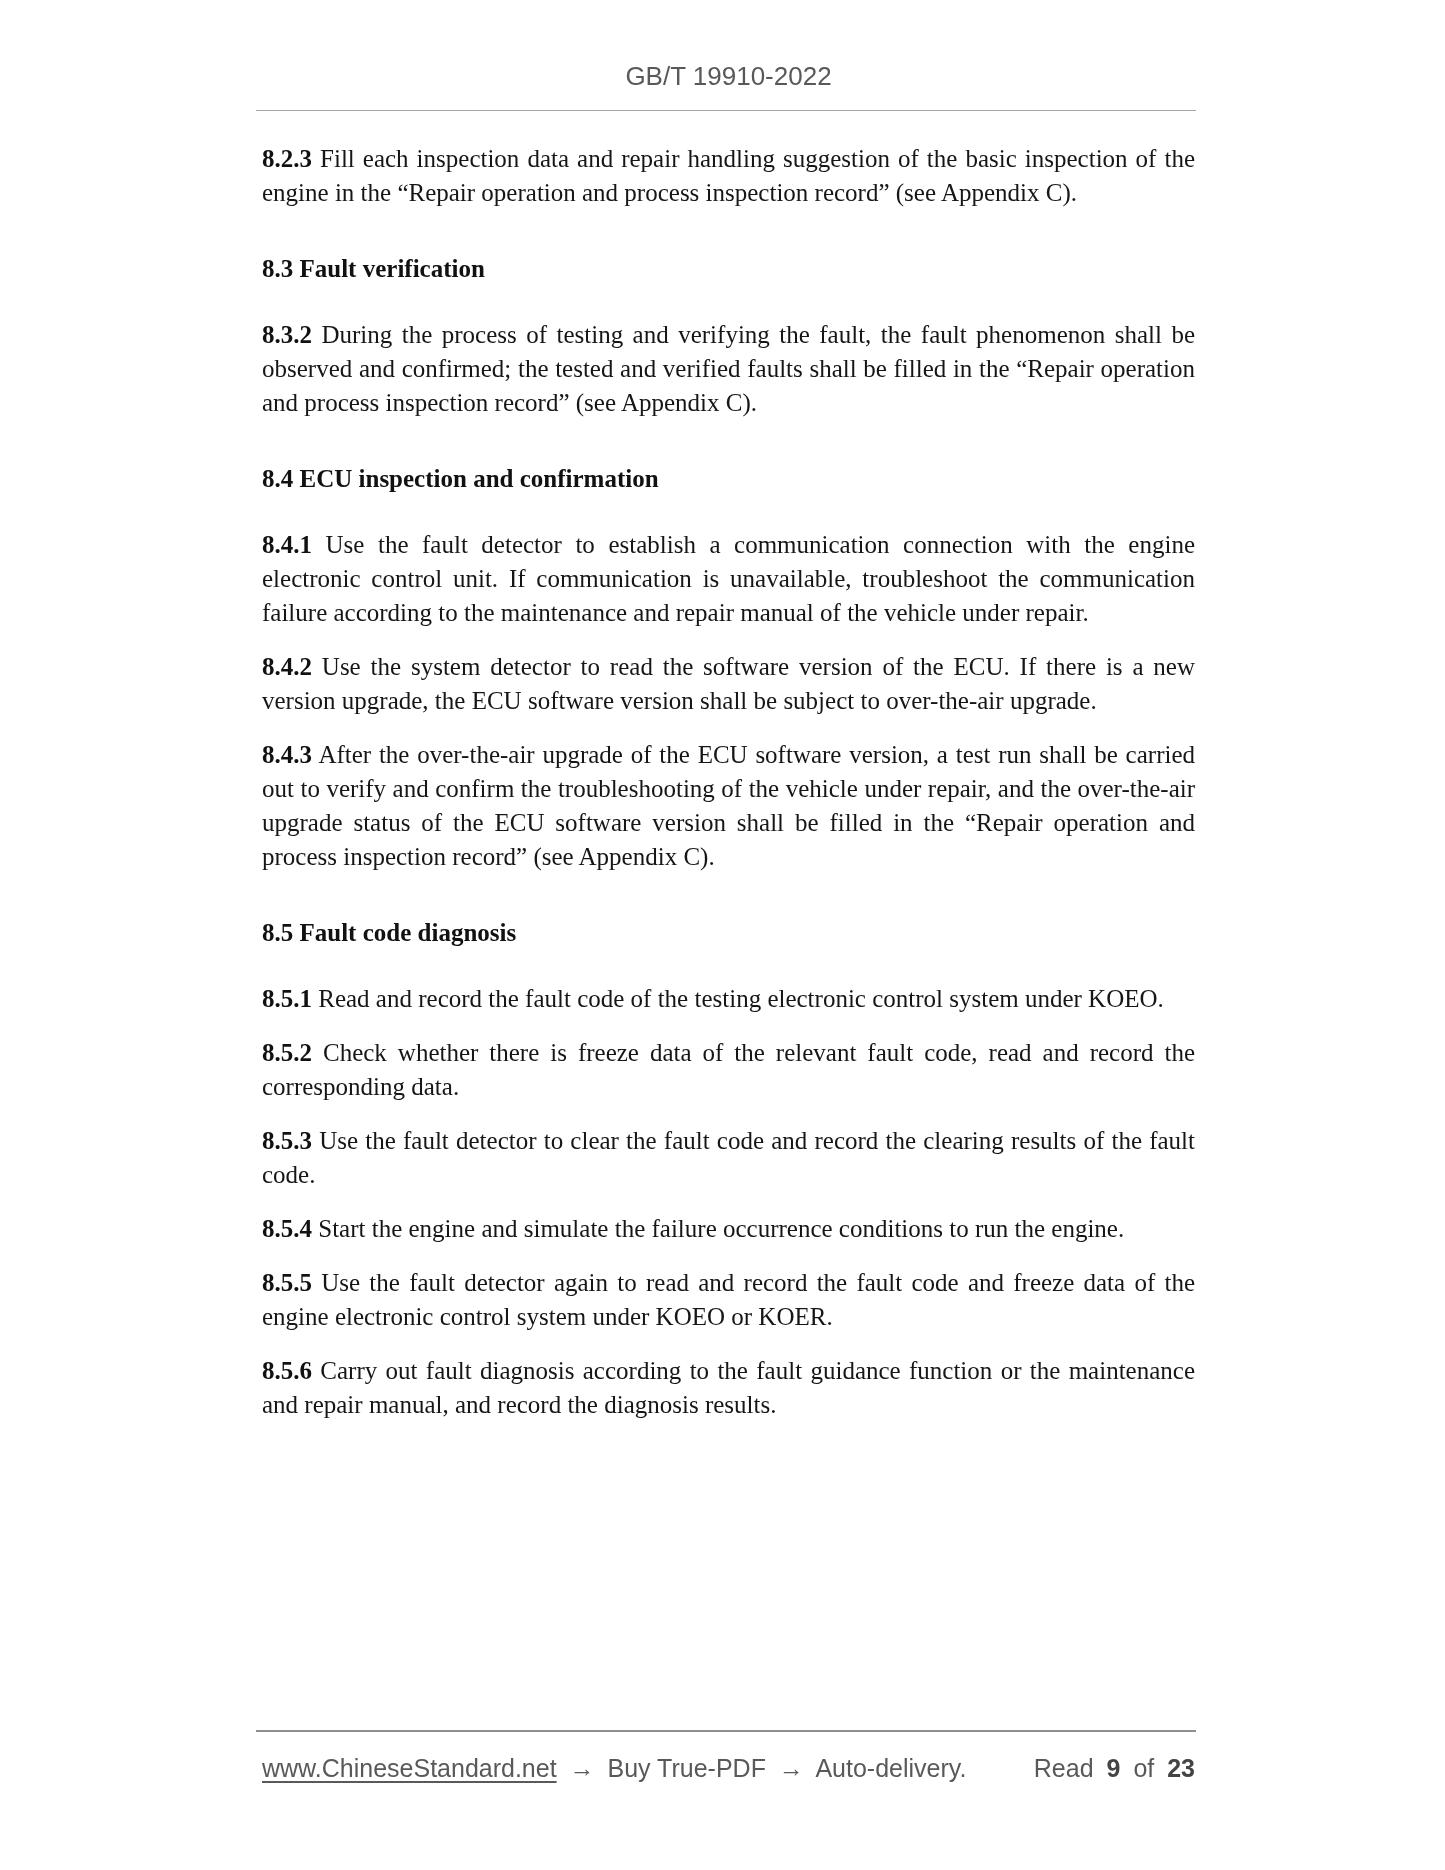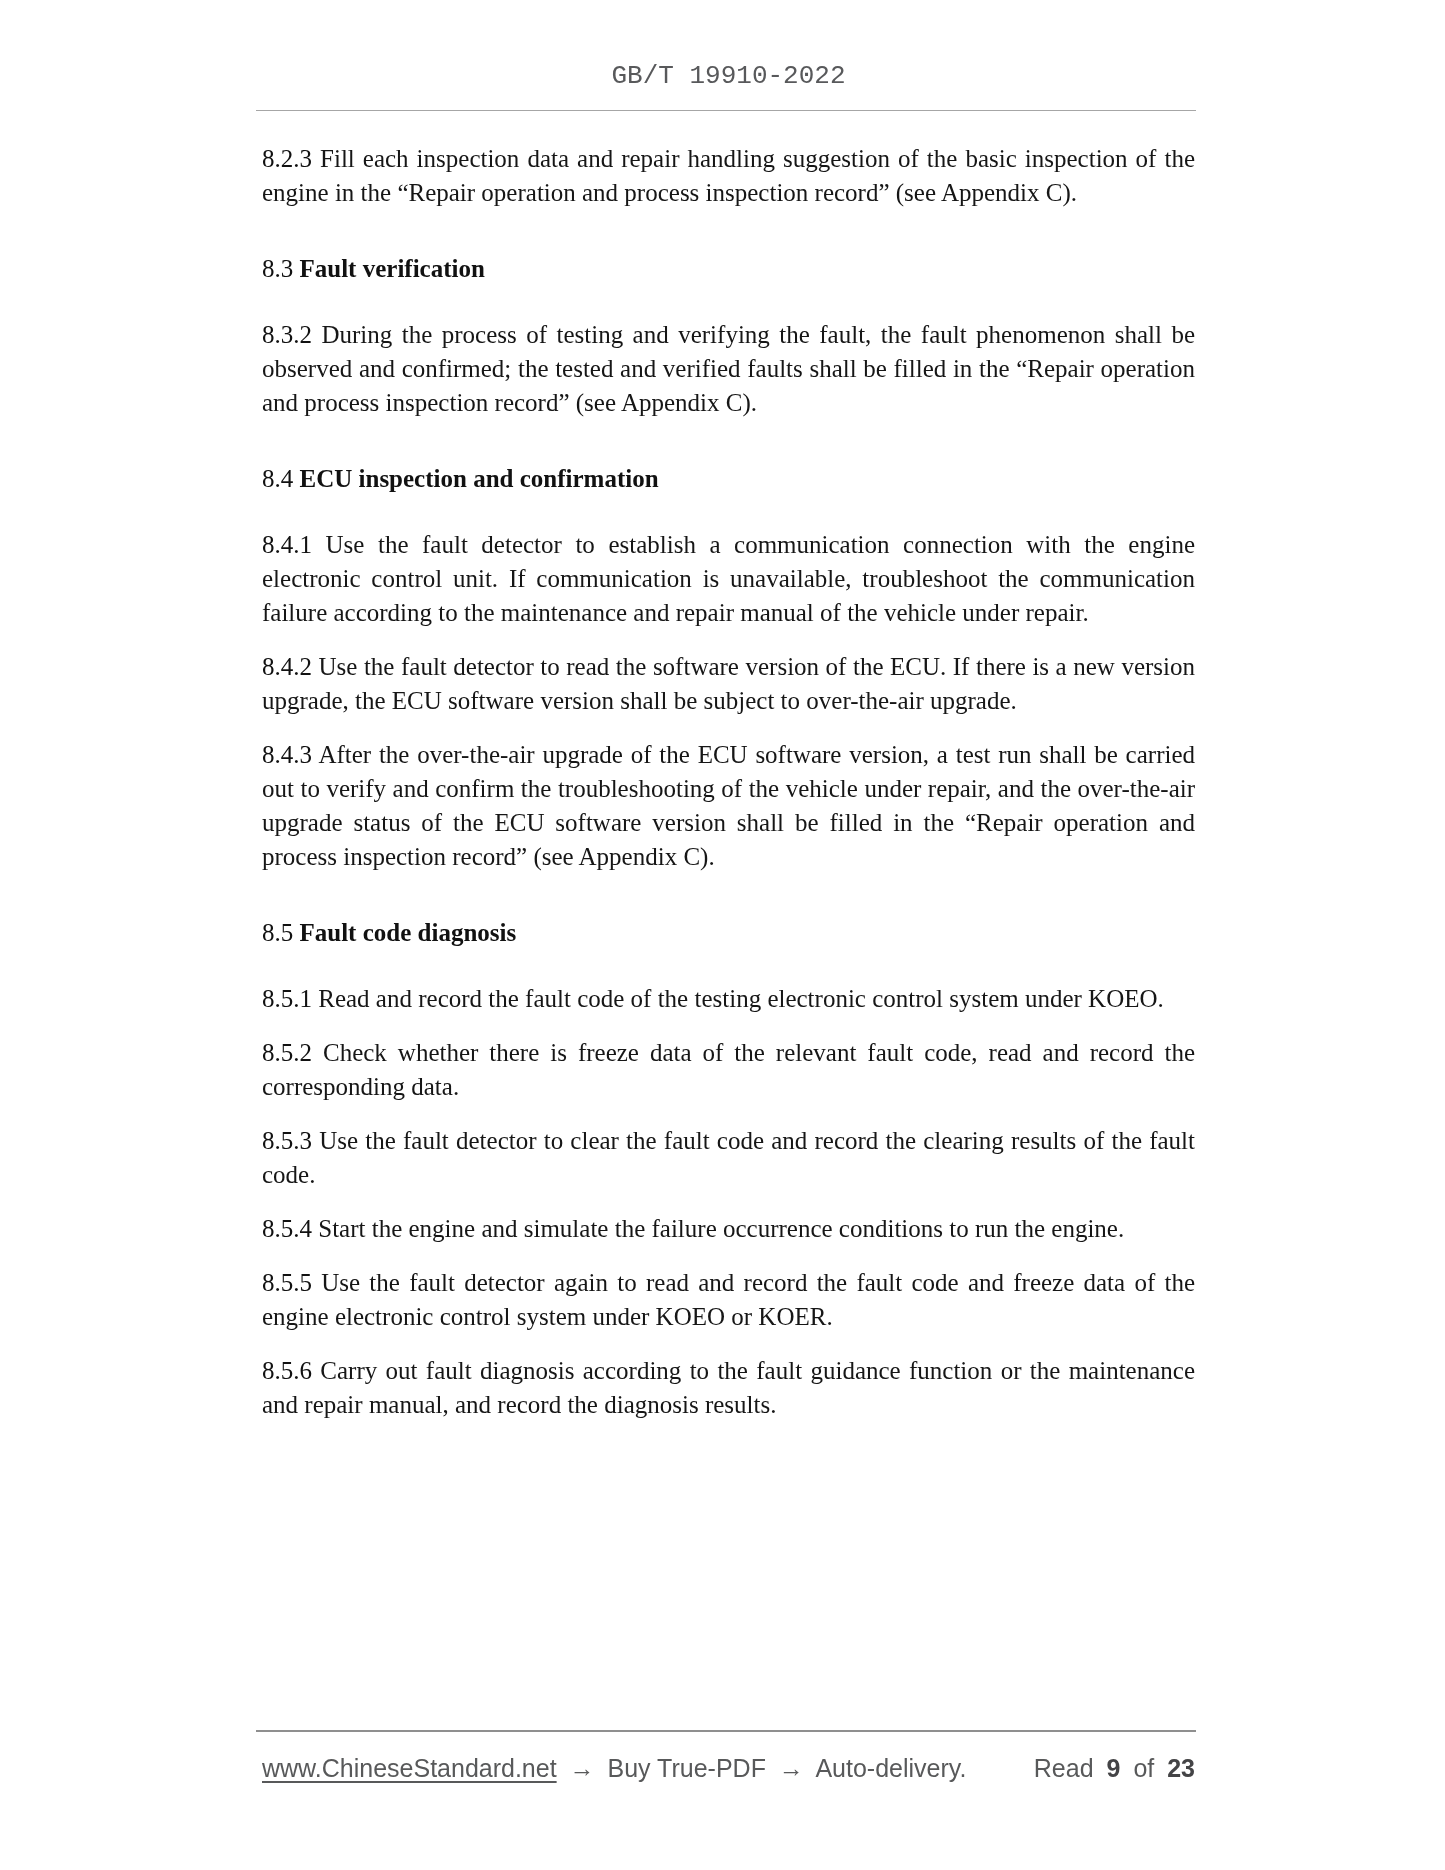--- a/index.html
+++ b/index.html
@@ -10,21 +10,21 @@
     height: 1870px;
     background: #ffffff;
     overflow: hidden;
   }
   .doc-title {
     position: absolute;
     top: 60px;
     left: 262px;
     width: 933px;
     text-align: center;
-    font-family: Liberation Mono, monospace;
+    font-family: Liberation Sans, sans-serif;
     font-size: 26px;
     line-height: 32px;
     color: #58595b;
   }
   .rule {
     position: absolute;
     left: 256px;
     width: 940px;
     height: 0;
     border-top: 2px solid #9c9c9c;
@@ -48,21 +48,21 @@
   .content > .para:first-child { margin-top: 14px; }
   .heading {
     font-family: "Liberation Serif", "DejaVu Serif", serif;
     font-size: 25px;
     line-height: 34px;
     font-weight: bold;
     color: #111111;
     margin: 42px 0 32px 0;
     text-align: left;
   }
-  .num { font-weight: normal; color: #111111; }
+  .num { font-weight: bold; color: #111111; }
   .footer {
     position: absolute;
     left: 262px;
     top: 1752px;
     width: 933px;
     display: flex;
     justify-content: space-between;
     align-items: center;
     font-family: "Liberation Sans", "DejaVu Sans", sans-serif;
     font-size: 25px;
@@ -94,21 +94,21 @@
 
     <h2 class="heading"><span class="num">8.3</span><span> Fault verification</span></h2>
 
 
     <p class="para"><b class="num">8.3.2</b><span> During the process of testing and verifying the fault, the fault phenomenon shall be observed and confirmed; the tested and verified faults shall be filled in the “Repair operation and process inspection record” (see Appendix C).</span></p>
 
     <h2 class="heading"><span class="num">8.4</span><span> ECU inspection and confirmation</span></h2>
 
     <p class="para"><b class="num">8.4.1</b><span> Use the fault detector to establish a communication connection with the engine electronic control unit. If communication is unavailable, troubleshoot the communication failure according to the maintenance and repair manual of the vehicle under repair.</span></p>
 
-    <p class="para"><b class="num">8.4.2</b><span> Use the fault detector to read the software version of the ECU. If there is a new version upgrade, the ECU software version shall be subject to over-the-air upgrade.</span></p>
+    <p class="para"><b class="num">8.4.2</b><span> Use the system detector to read the software version of the ECU. If there is a new version upgrade, the ECU software version shall be subject to over-the-air upgrade.</span></p>
 
     <p class="para"><b class="num">8.4.3</b><span> After the over-the-air upgrade of the ECU software version, a test run shall be carried out to verify and confirm the troubleshooting of the vehicle under repair, and the over-the-air upgrade status of the ECU software version shall be filled in the “Repair operation and process inspection record” (see Appendix C).</span></p>
 
     <h2 class="heading"><span class="num">8.5</span><span> Fault code diagnosis</span></h2>
 
     <p class="para"><b class="num">8.5.1</b><span> Read and record the fault code of the testing electronic control system under KOEO.</span></p>
 
     <p class="para"><b class="num">8.5.2</b><span> Check whether there is freeze data of the relevant fault code, read and record the corresponding data.</span></p>
 
     <p class="para"><b class="num">8.5.3</b><span> Use the fault detector to clear the fault code and record the clearing results of the fault code.</span></p>

